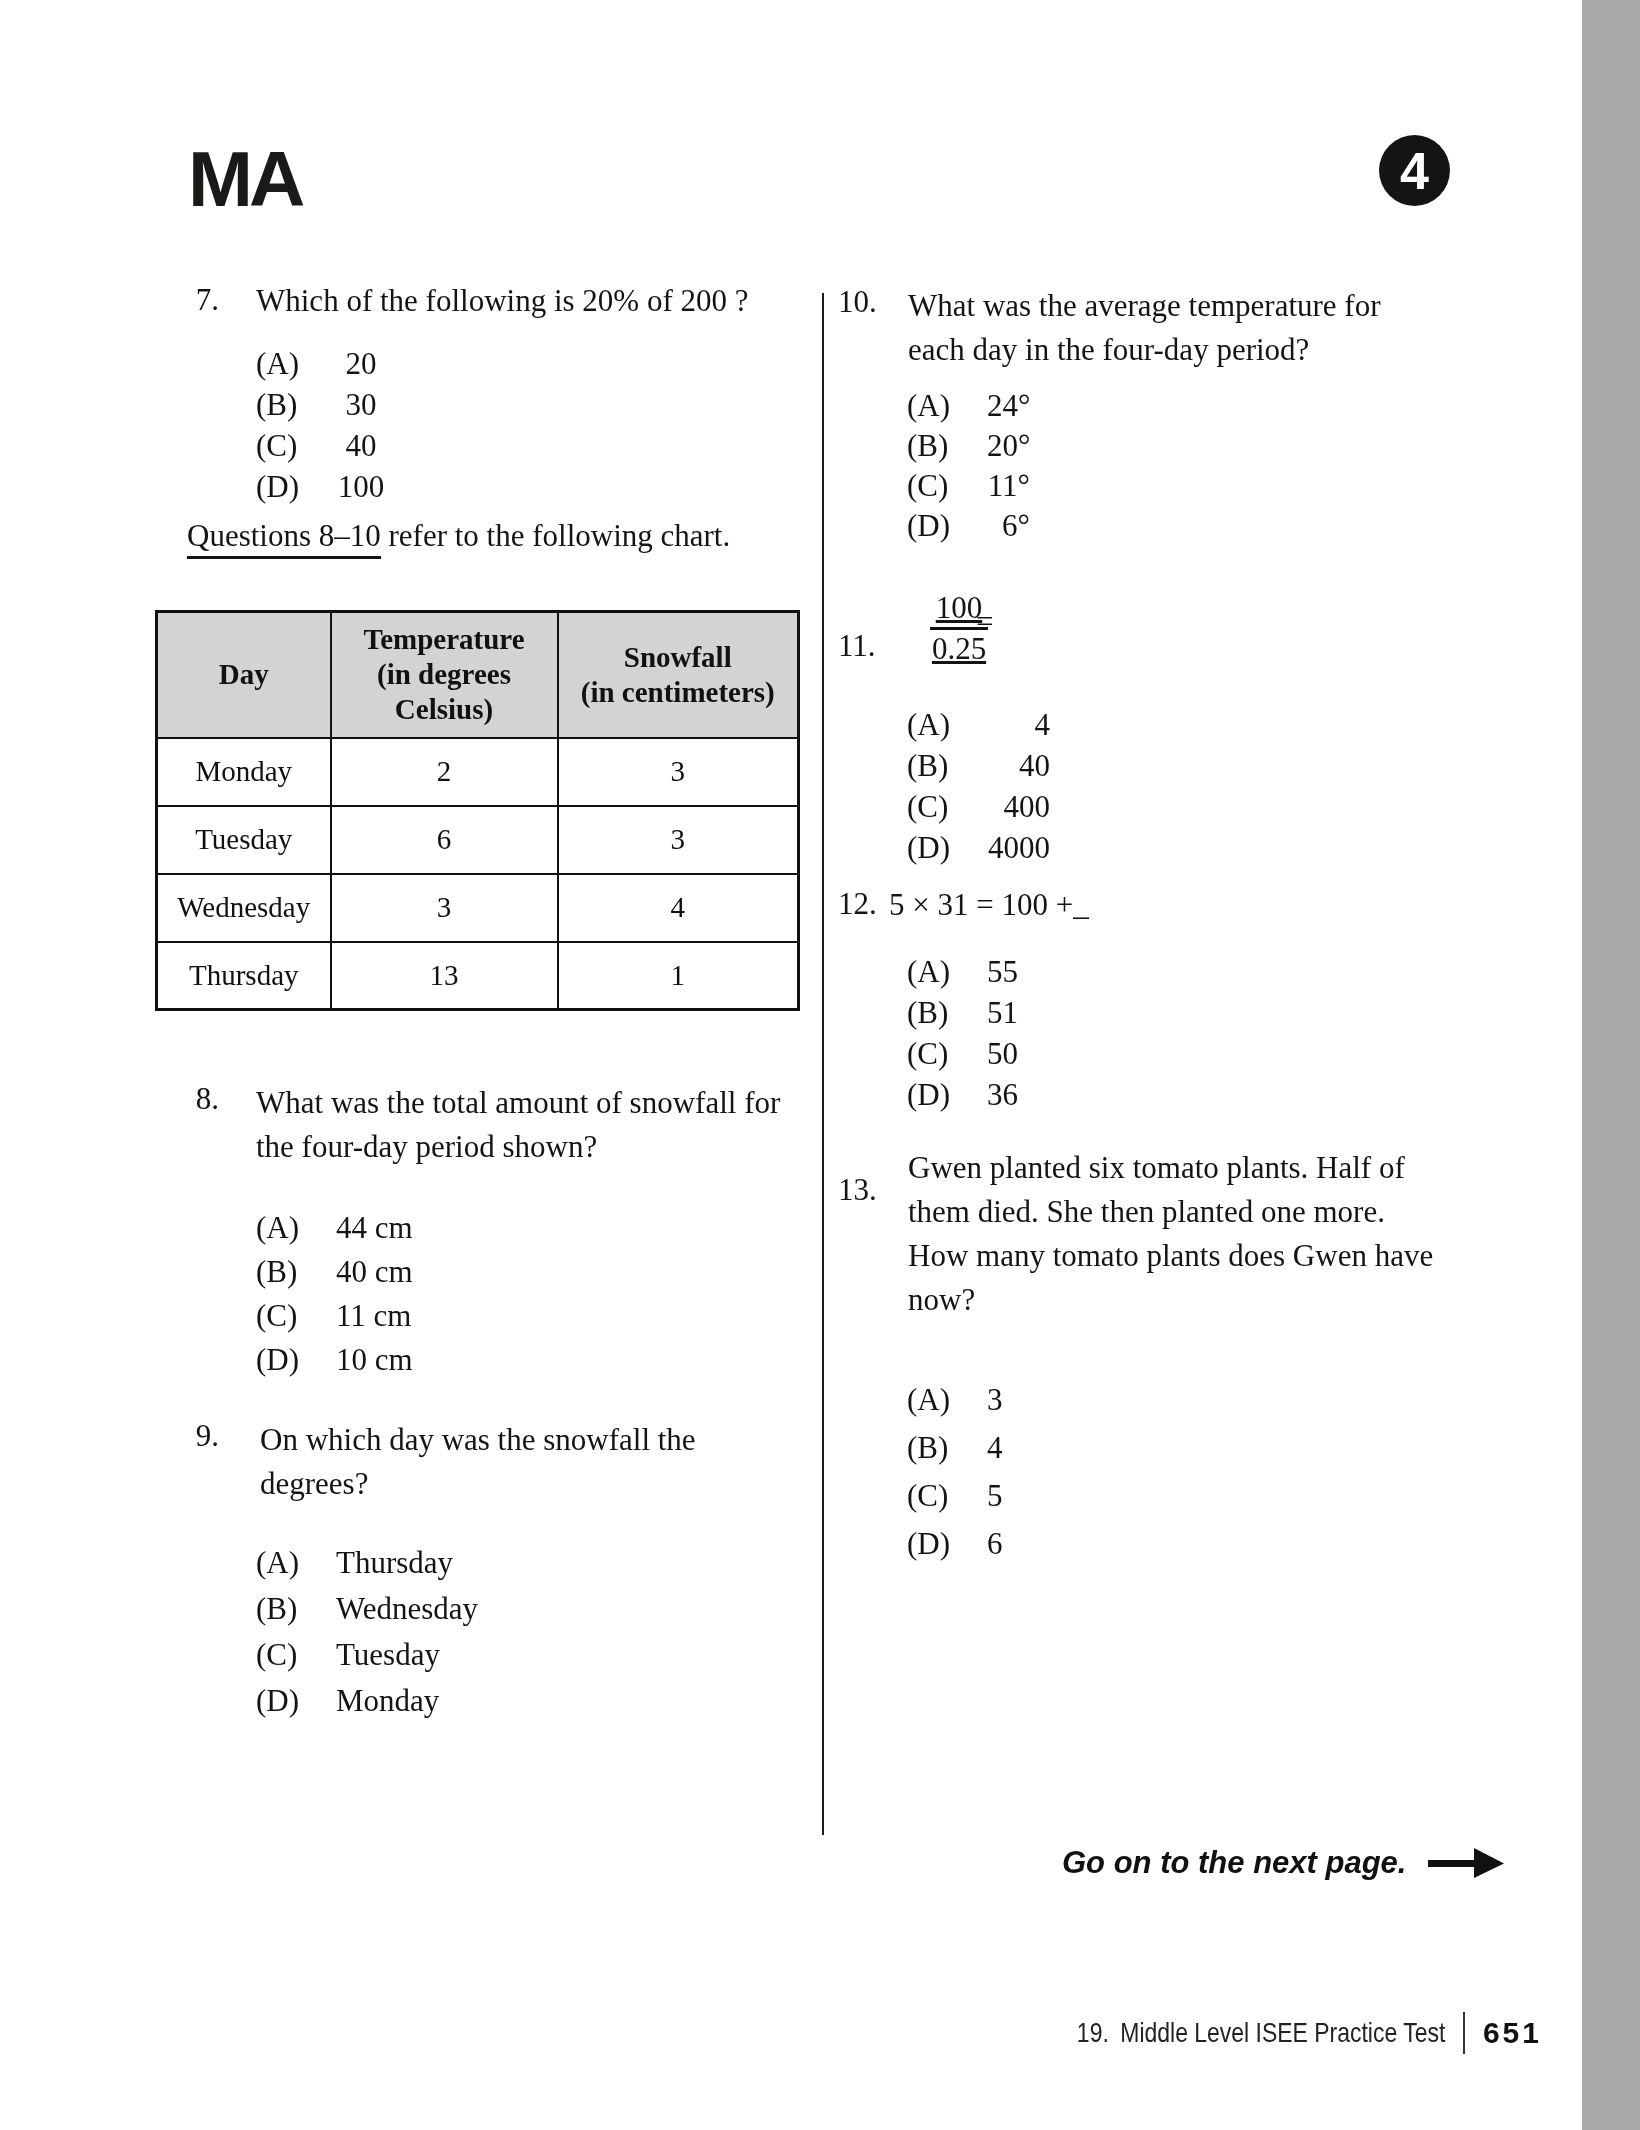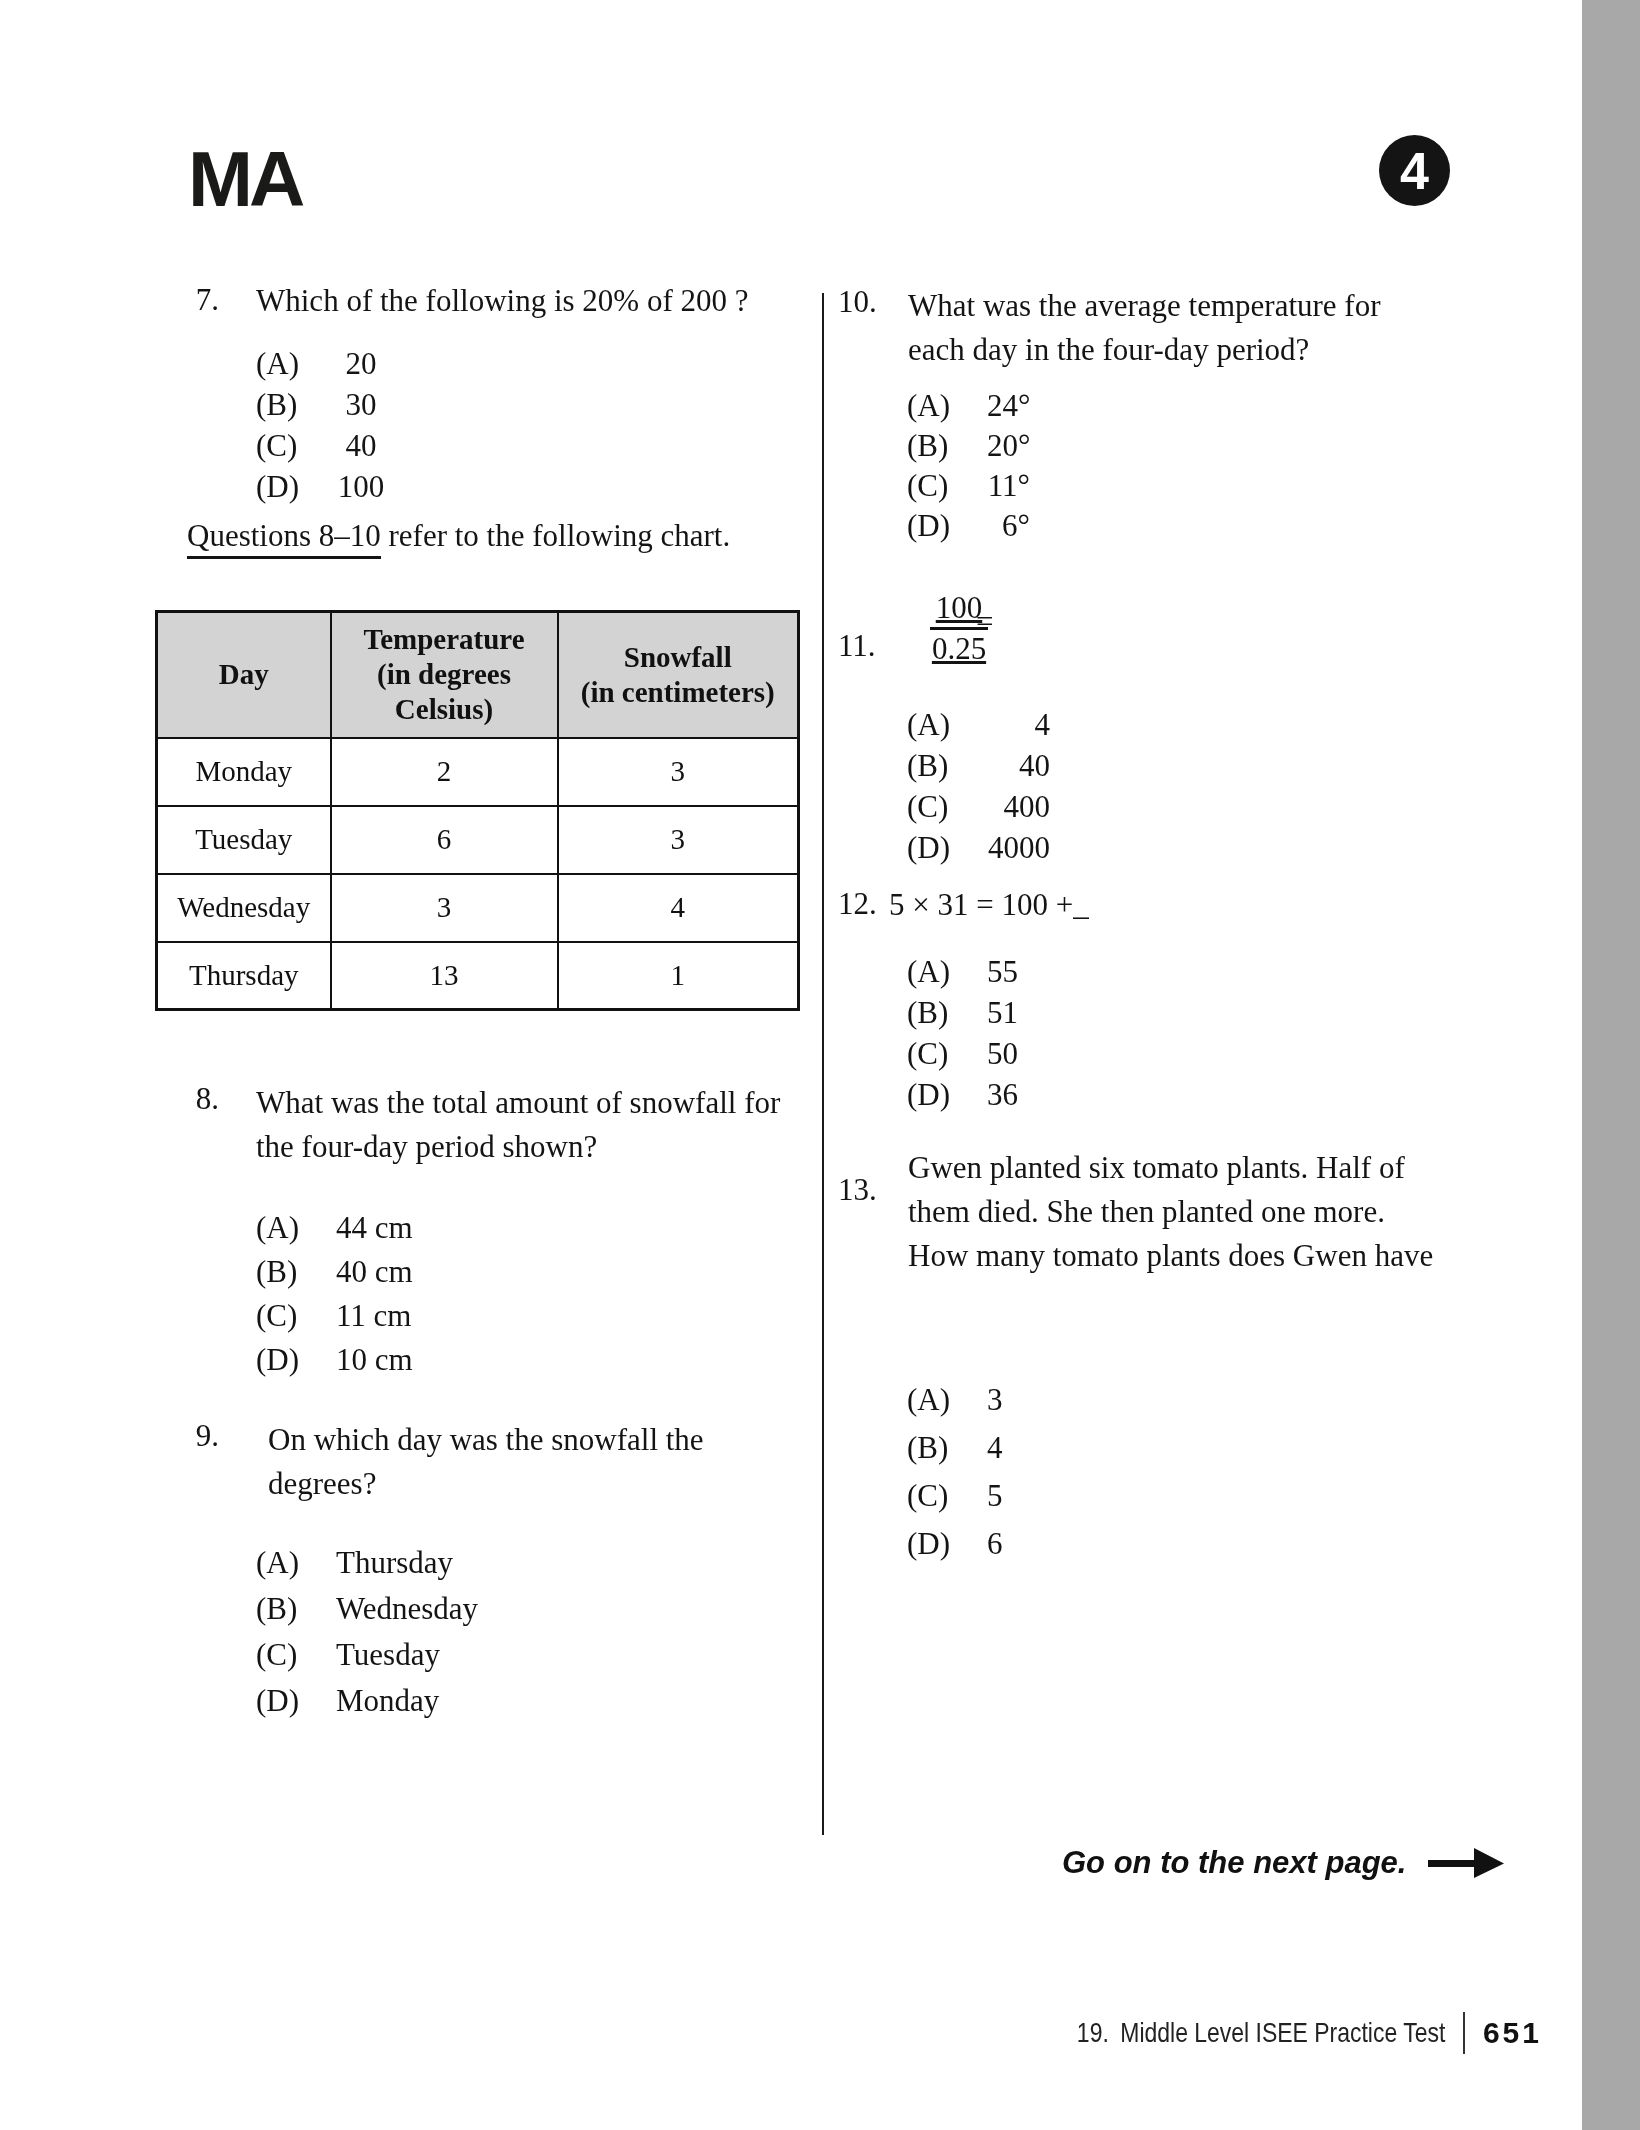--- a/index.html
+++ b/index.html
@@ -152,21 +152,21 @@
         <span class="l">(C)</span>
         <span class="v">11 cm</span>
       </div>
     <div class="opt">
         <span class="l">(D)</span>
         <span class="v">10 cm</span>
       </div>
   </div>
 
   <div class="qn" style="top:1418px;">9.</div>
-  <div class="qt" style="left:268px;top:1418px;line-height:44px;">
+  <div class="qt" style="left:260px;top:1418px;line-height:44px;">
     <div>On which day was the snowfall the</div>
     <div>degrees?</div>
   </div>
   <div class="opts" style="left:256px;top:1540px;line-height:46px;">
     <div class="opt">
         <span class="l">(A)</span>
         <span class="v">Thursday</span>
       </div>
     <div class="opt">
         <span class="l">(B)</span>
@@ -253,20 +253,21 @@
         <span class="l">(D)</span>
         <span class="v">36</span>
       </div>
   </div>
 
   <div class="qnr" style="top:1172px;">13.</div>
   <div class="qt" style="left:908px;top:1146px;line-height:44px;">
     <div>Gwen planted six tomato plants. Half of</div>
     <div>them died. She then planted one more.</div>
     <div>How many tomato plants does Gwen have</div>
+    <div>now?</div>
   </div>
   <div class="opts" style="left:907px;top:1376px;line-height:48px;">
     <div class="opt">
         <span class="l">(A)</span>
         <span class="v">3</span>
       </div>
     <div class="opt">
         <span class="l">(B)</span>
         <span class="v">4</span>
       </div>

